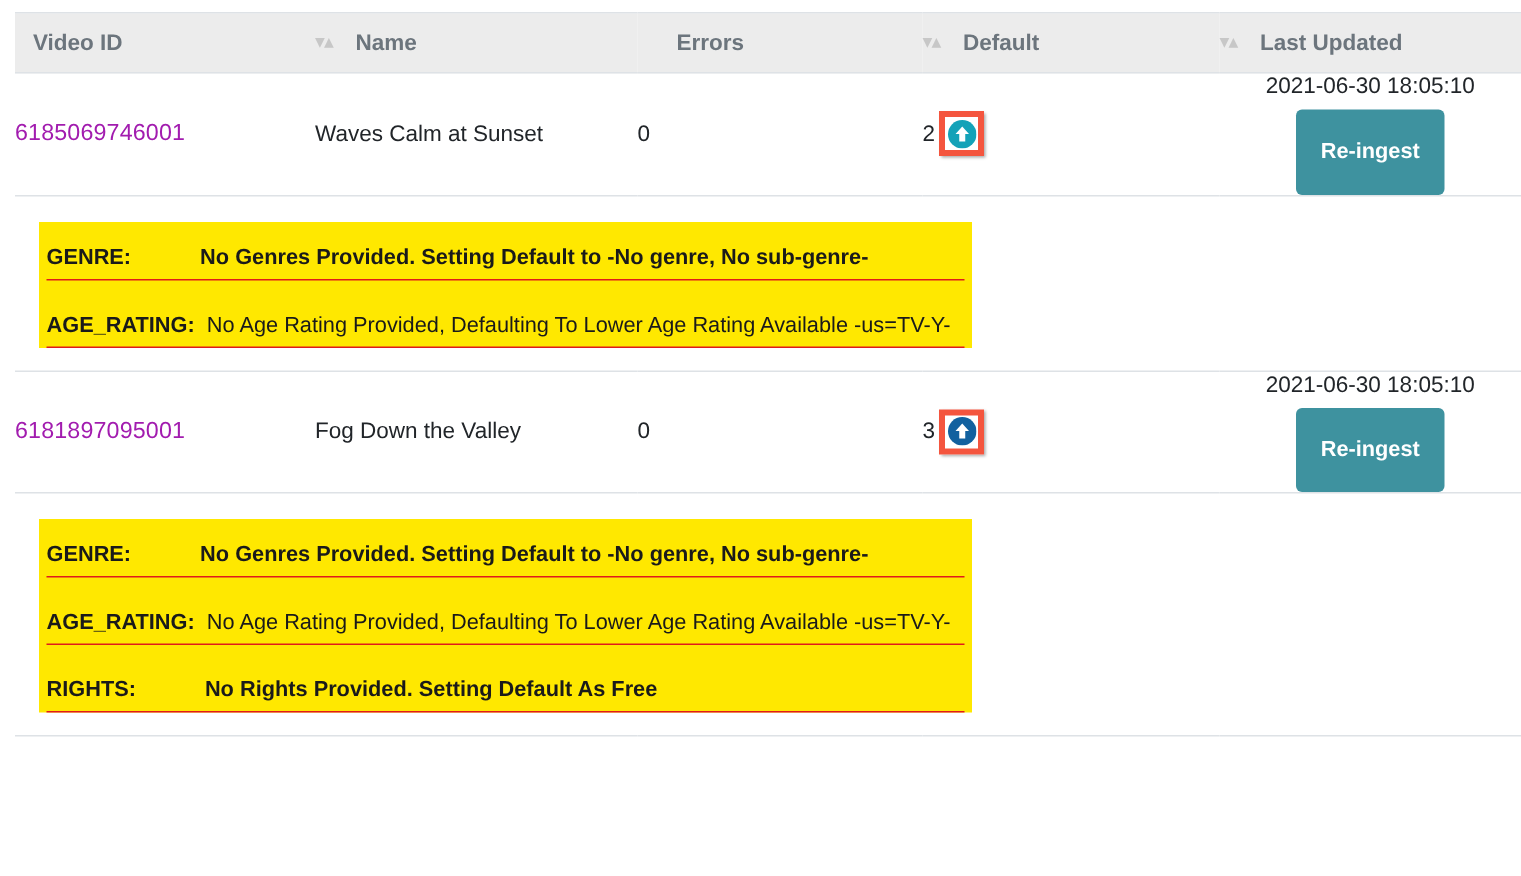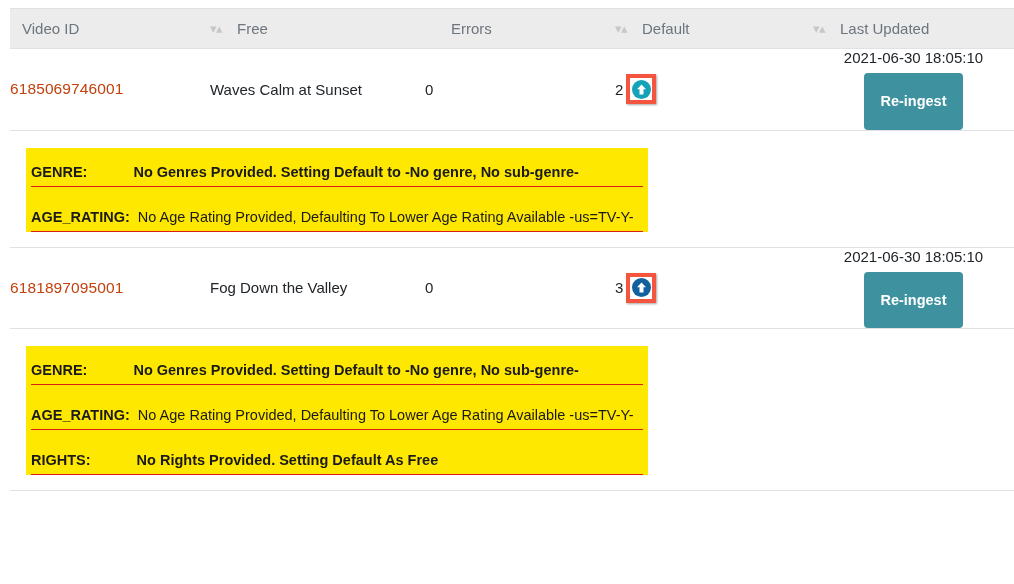--- a/index.html
+++ b/index.html
@@ -29,21 +29,21 @@
     top: 8px;
     width: 1004px;
     border-collapse: collapse;
     table-layout: fixed;
     font-size: 15px;
   }
 
   .ingest-table thead th {
     background: #ececec;
     color: #6c757d;
-    font-weight: 400;
+    font-weight: 700;
     font-size: 15px;
     text-align: left;
     padding: 11px 0 11px 0;
     border-top: 1px solid #dee2e6;
     border-bottom: 1px solid #dee2e6;
     vertical-align: middle;
     white-space: nowrap;
   }
 
   .th-inner {
@@ -85,21 +85,21 @@
     vertical-align: middle;
     background: #ffffff;
   }
 
   .data-row td { height: 79px; }
 
   .cell-vid {
     padding-left: 12px;
   }
   .vid-link {
-    color: #c2410c;
+    color: #a21caf;
     text-decoration: none;
     font-size: 15.5px;
     letter-spacing: 0.1px;
   }
   .cell-name {
     text-align: left;
     padding-left: 14px;
     font-size: 15px;
     color: #212529;
   }
@@ -241,21 +241,21 @@
           <div class="th-inner">
             <span class="th-label" style="padding-left:12px">Video ID</span>
           </div>
         </th>
         <th>
           <div class="th-inner">
             <span class="sort-icon">
               <span class="arr down">▾</span>
                 <span class="arr up">▴</span>
             </span>
-            <span class="th-label">Free</span>
+            <span class="th-label">Name</span>
           </div>
         </th>
         <th>
           <div class="th-inner">
             <span class="th-label" style="padding-left:26px">Errors</span>
           </div>
         </th>
         <th>
           <div class="th-inner">
             <span class="sort-icon">

